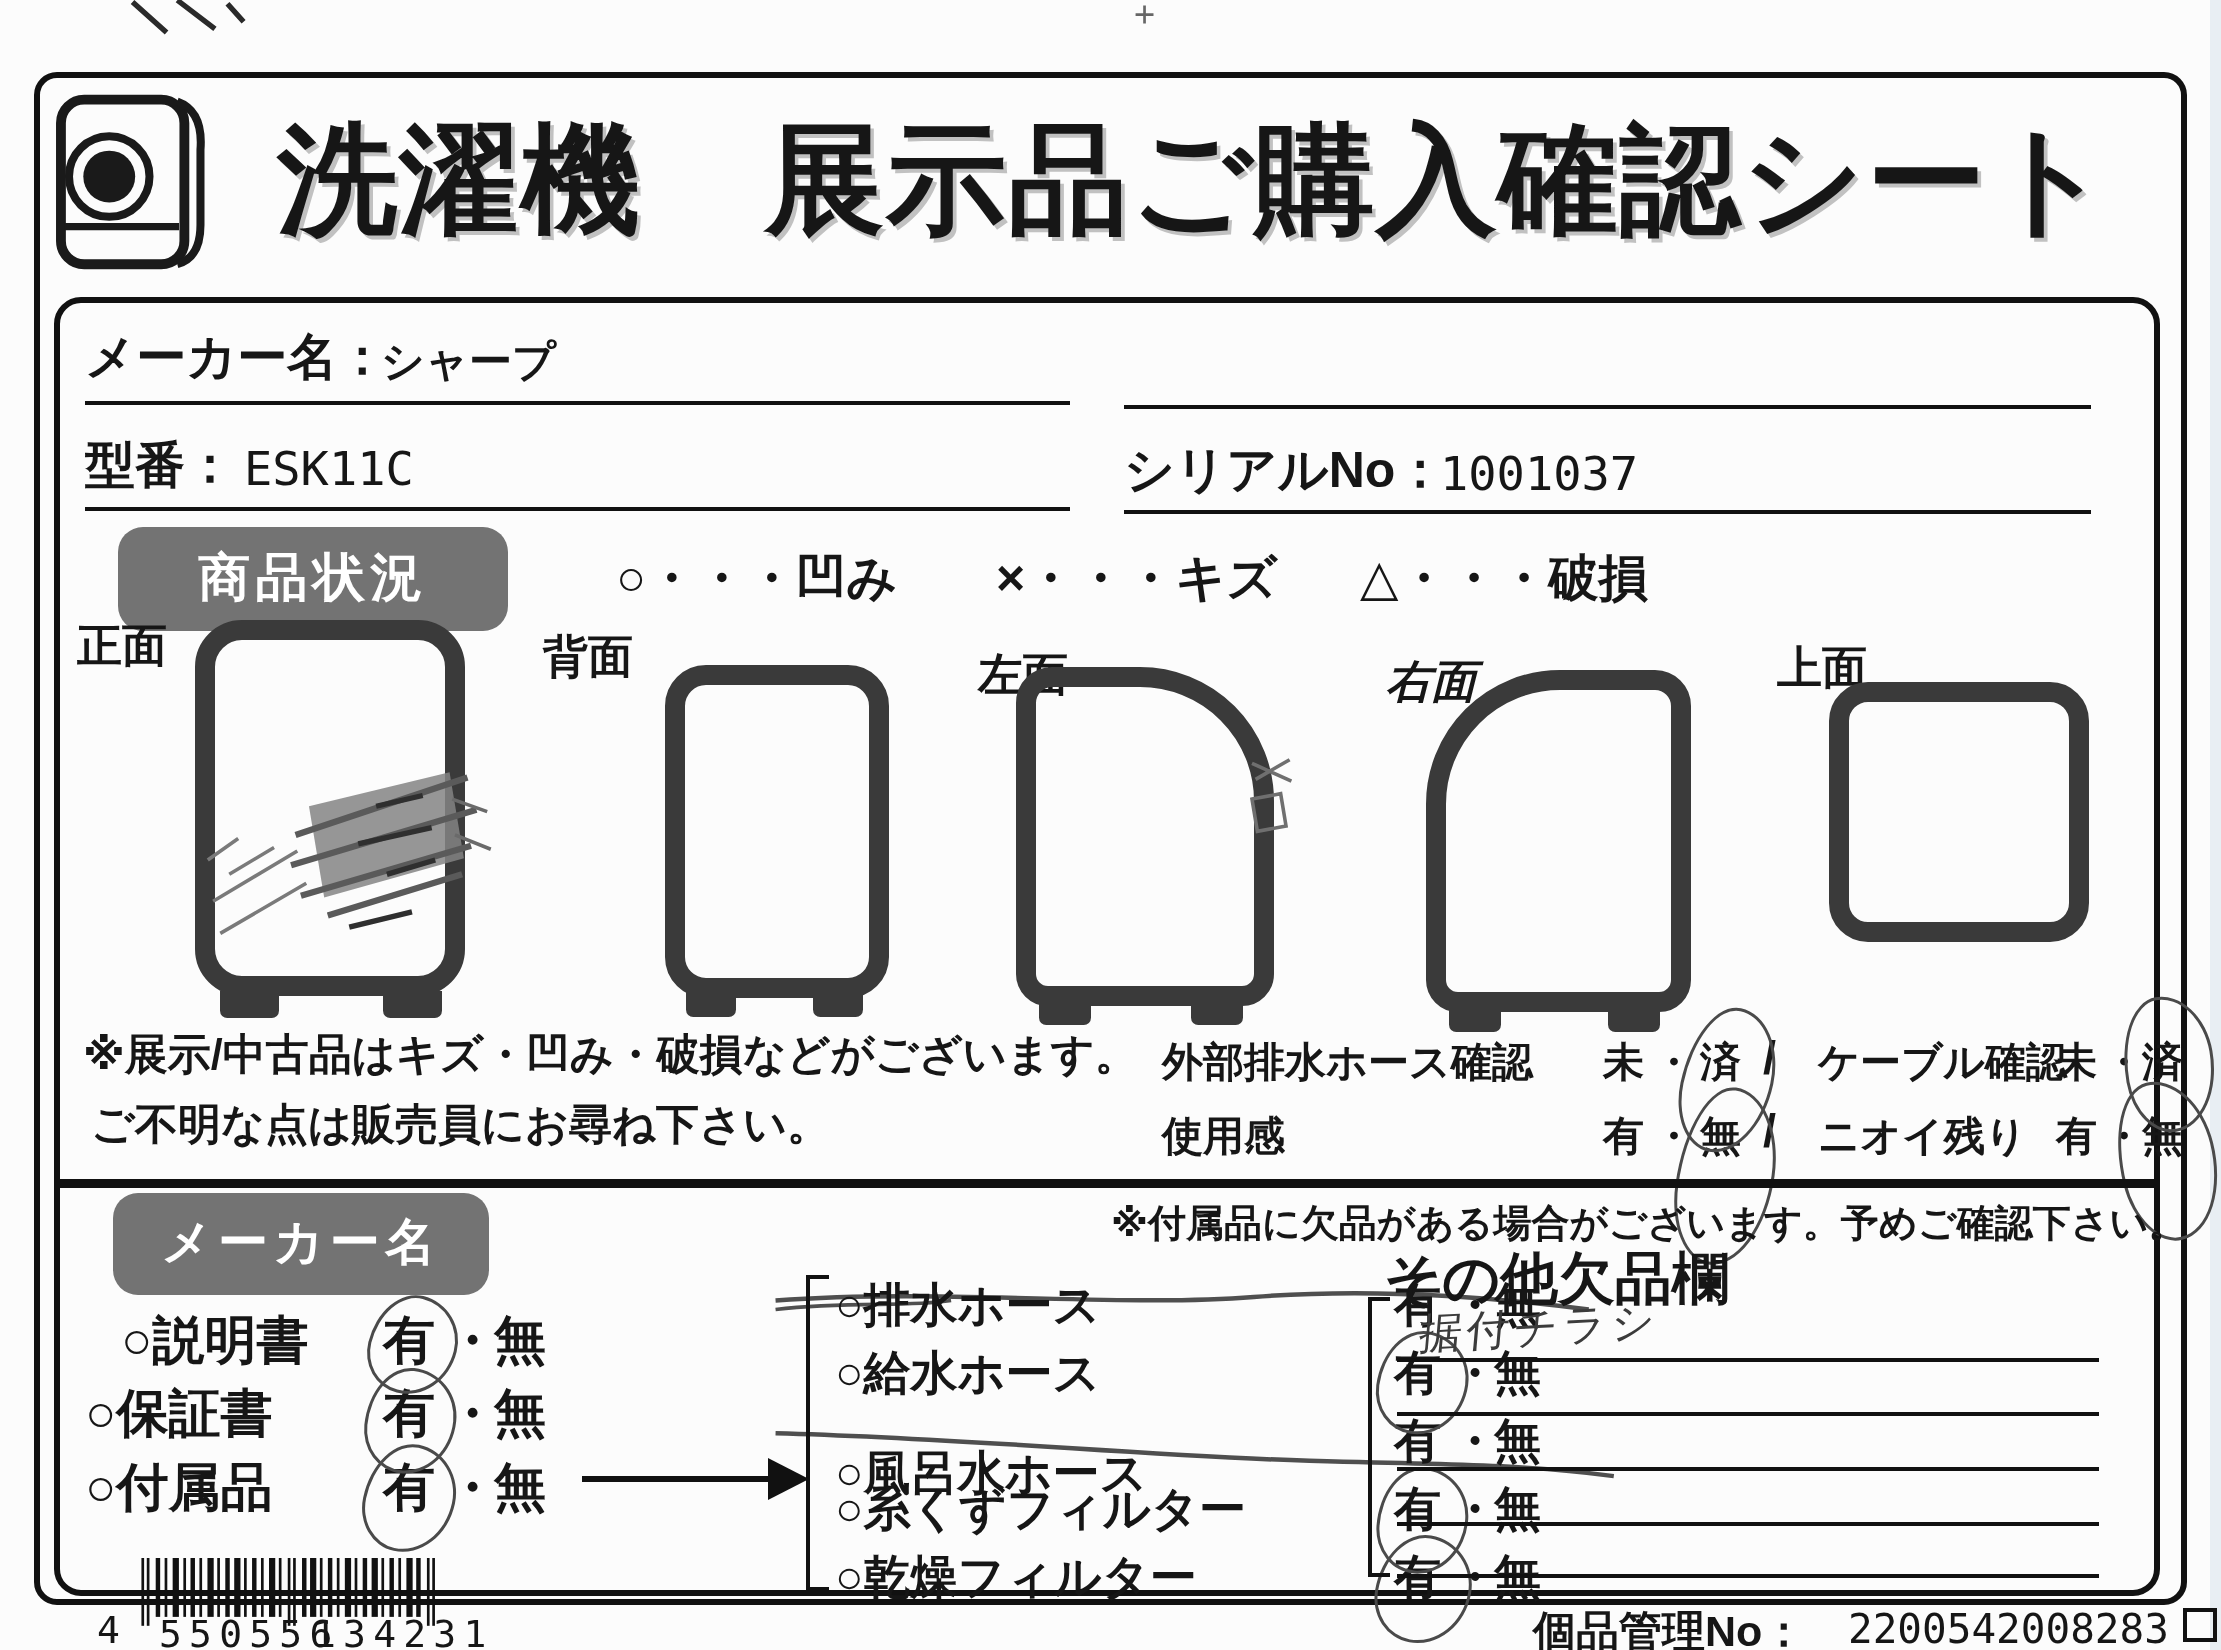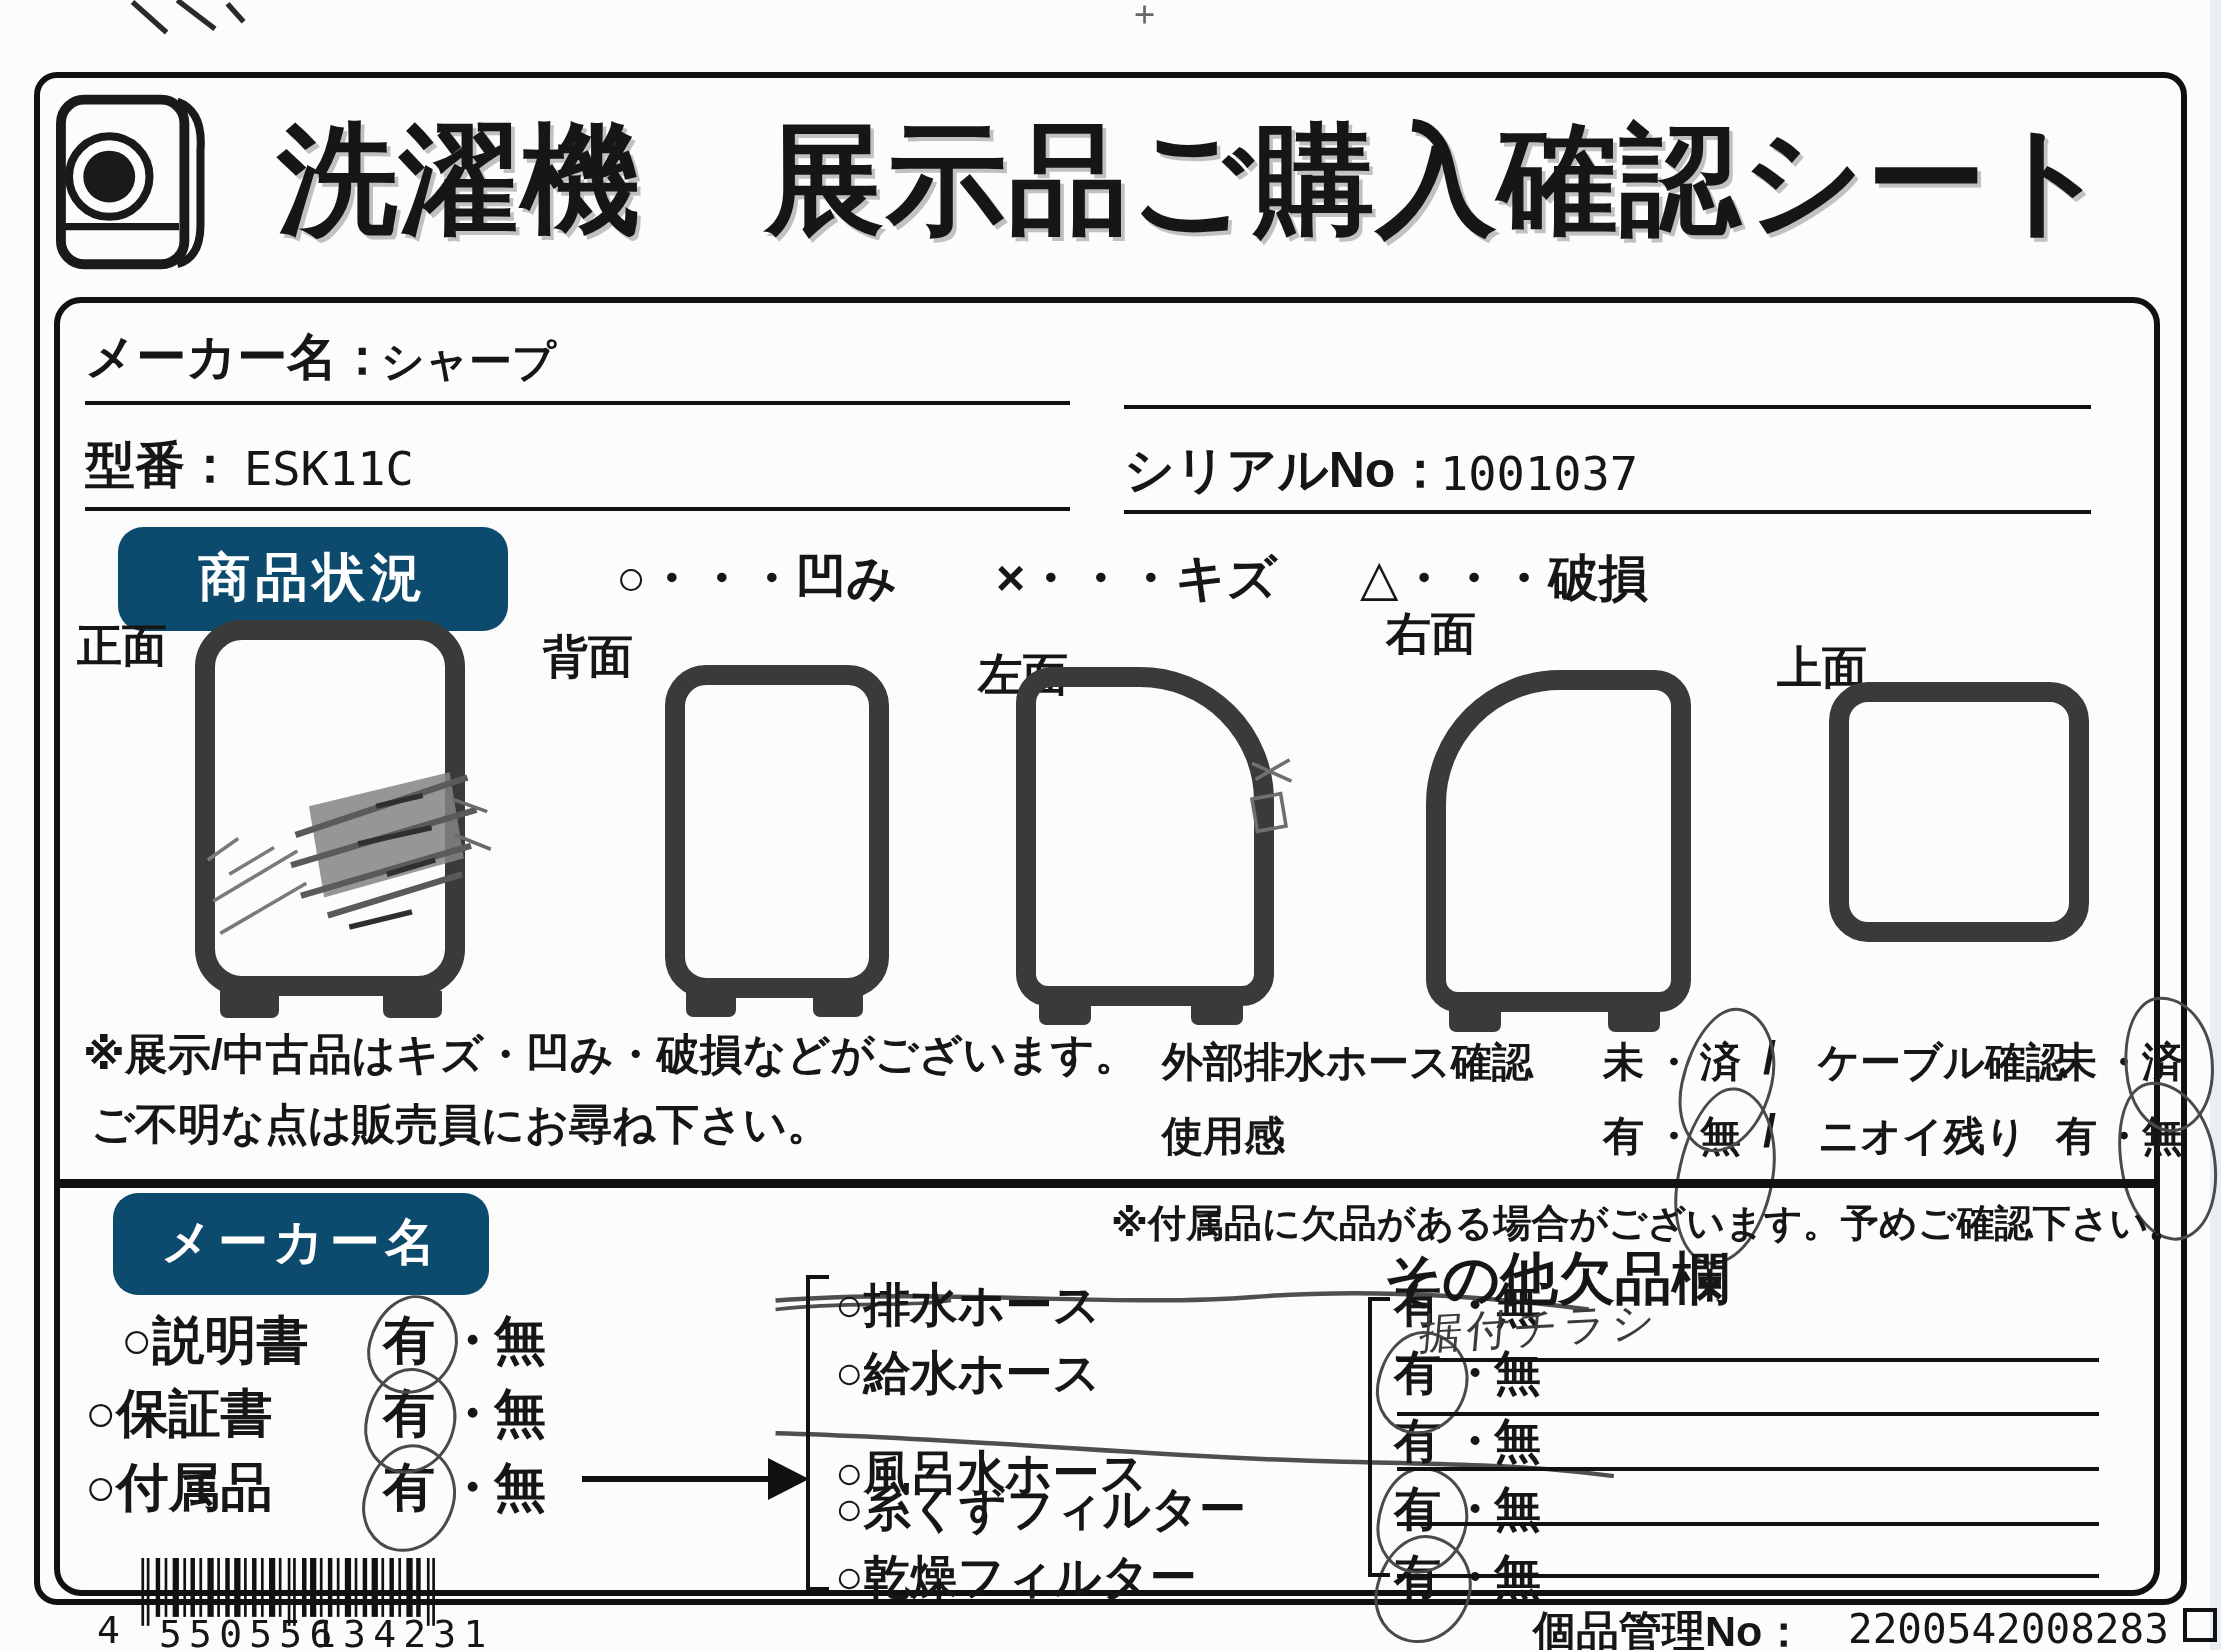--- a/index.html
+++ b/index.html
@@ -9,21 +9,21 @@
     font-family:"Liberation Sans","DejaVu Sans",sans-serif;
     color:#161616;
   }
   *{box-sizing:border-box;}
   .abs{position:absolute;}
   .b{font-weight:bold;}
   .mono{font-family:"DejaVu Sans Mono",monospace;}
   .border-box{border:6.3px solid #111;border-radius:23px;background:transparent;}
   .uline{background:#111;height:3.6px;}
   .badge{
-    background:#0c4a6e;color:#fff;font-weight:bold;text-align:center;
+    background:#737373;color:#fff;font-weight:bold;text-align:center;
     border-radius:25px;letter-spacing:5.4px;
   }
   .shape{border:20.6px solid #3a3a3a;background:transparent;}
   .foot{background:#3a3a3a;border-radius:0 0 7.2px 7.2px;}
   .hand-circle{
     position:absolute;border:3.6px solid #4a4a4a;background:transparent;
     border-radius:48% 52% 55% 45% / 58% 46% 54% 42%;
   }
   .jp-label{font-weight:bold;}
   .thickline{background:#111;}
@@ -69,21 +69,21 @@
 <div class="abs uline" style="left:1124px;top:510px;width:967px;"></div>
 
 <div class="abs badge" style="left:118px;top:527px;width:390px;height:104px;font-size:52px;line-height:100px;">商品状況</div>
 <span class="abs b" style="left:616px;top:545px;font-size:50px;">○・・・凹み</span>
 <span class="abs b" style="left:996px;top:545px;font-size:50px;">×・・・キズ</span>
 <span class="abs b" style="left:1360px;top:545px;font-size:50px;">△・・・破損</span>
 
 <span class="abs b" style="left:77px;top:616px;font-size:45px;">正面</span>
 <span class="abs b" style="left:543px;top:627px;font-size:45px;">背面</span>
 <span class="abs b" style="left:978px;top:627px;font-size:45px;margin-top:18px;">左面</span>
-<span class="abs b" style="left:1386px;top:604px;font-size:45px;">右面</span>
+<span class="abs b" style="left:1386px;top:652px;font-size:45px;font-style:italic;">右面</span>
 <span class="abs b" style="left:1777px;top:638px;font-size:45px;">上面</span>
 
 <div class="abs shape" style="left:195px;top:620px;width:270px;height:376px;border-radius:47px;"></div>
 <div class="abs foot" style="left:220px;top:991px;width:59px;height:27px;"></div>
 <div class="abs foot" style="left:383px;top:991px;width:59px;height:27px;"></div>
 
 <div class="abs shape" style="left:665px;top:665px;width:224px;height:333px;border-radius:41px;"></div>
 <div class="abs foot" style="left:686px;top:992px;width:50px;height:25px;"></div>
 <div class="abs foot" style="left:813px;top:992px;width:50px;height:25px;"></div>
 

